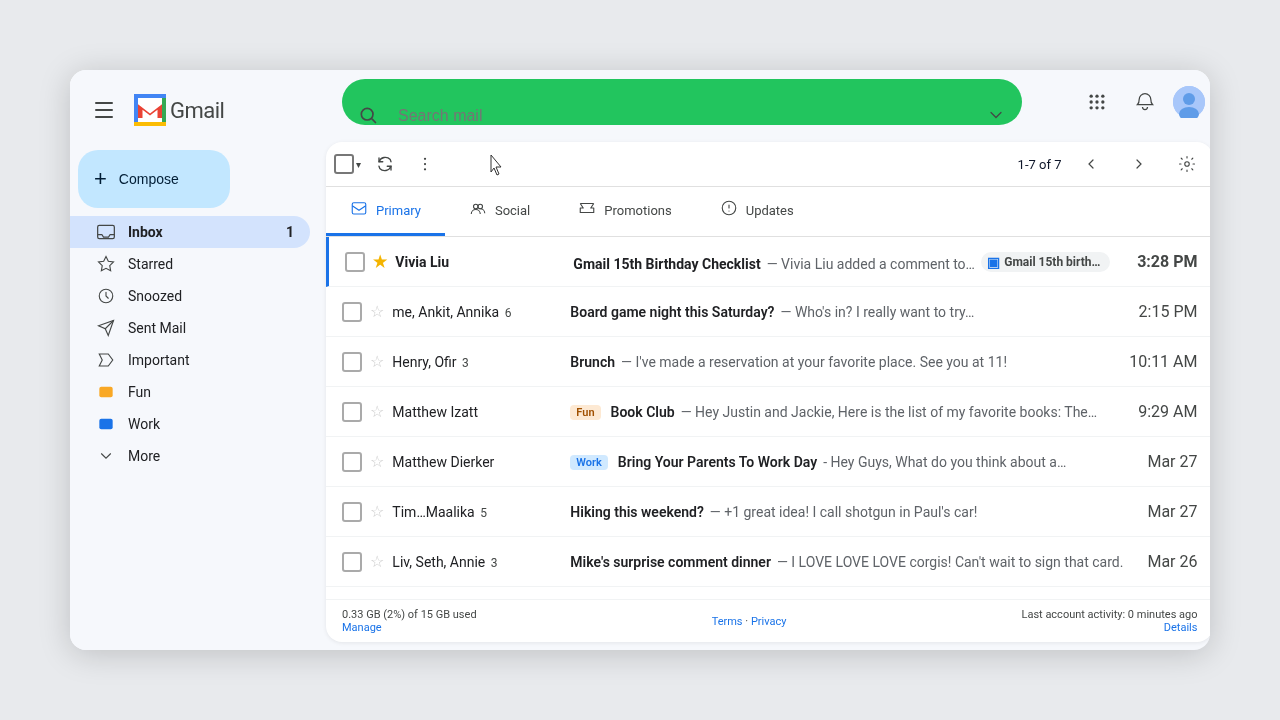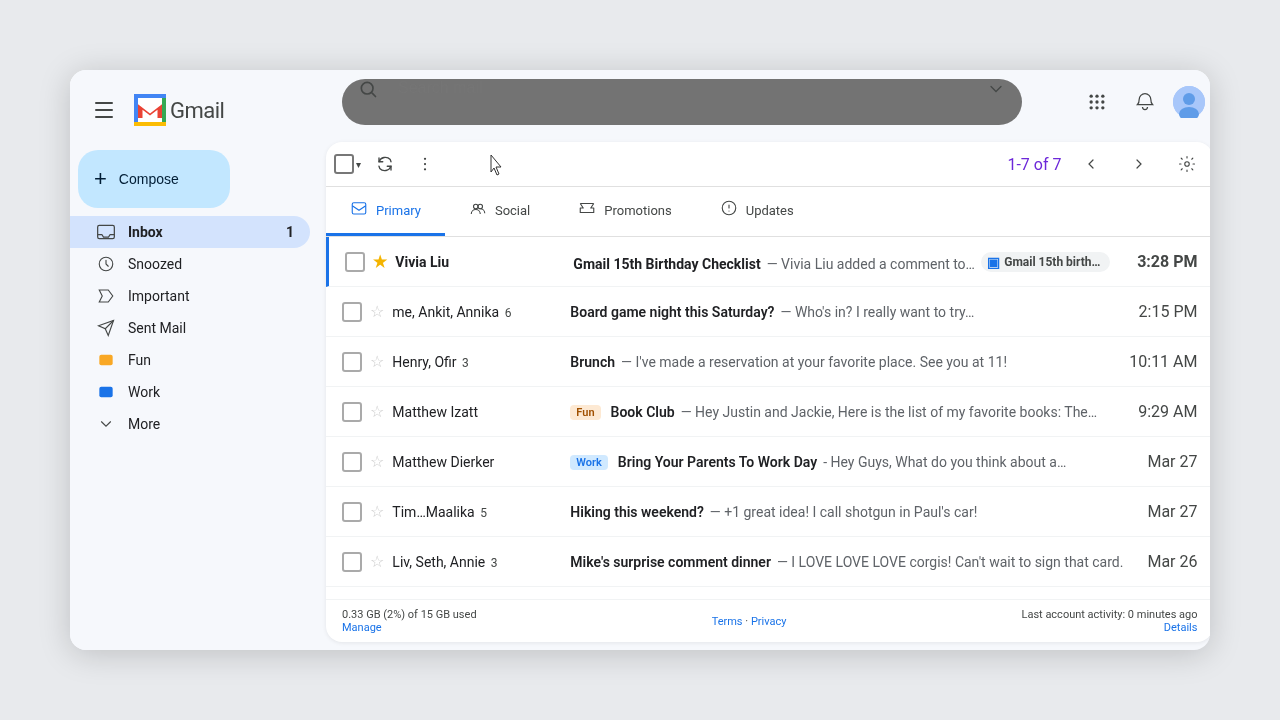--- a/index.html
+++ b/index.html
@@ -123,24 +123,24 @@
       display: flex;
       align-items: center;
       padding: 0 16px;
       height: 64px;
       background: #f6f8fc;
       gap: 8px;
     }
     .search-bar {
       flex: 1;
       max-width: 680px;
-      background: #737373;
+      background: #22c55e;
       border-radius: 24px;
       display: flex;
-      align-items: flex-start;
+      align-items: flex-end;
       padding: 0 16px;
       height: 46px;
       gap: 20px;
     }
     .search-bar input {
       border: none;
       background: transparent;
       font-size: 16px;
       color: #202124;
       outline: none;
@@ -173,21 +173,21 @@
       align-items: center;
       padding: 4px 8px;
       gap: 4px;
       border-bottom: 1px solid #e0e0e0;
     }
     .toolbar-left {
       display: flex; align-items: center; gap: 4px; flex: 1;
     }
     .toolbar-right {
       display: flex; align-items: center; gap: 12px;
-      font-size: 16px; color: #6d28d9;
+      font-size: 13px; color: #0f172a;
     }
     .check-wrap {
       display: flex; align-items: center; gap: 0;
     }
     .checkbox-btn {
       width: 20px; height: 20px;
       border: 2px solid #777; border-radius: 3px;
       background: #fff; cursor: pointer; display: flex; align-items: center; justify-content: center;
     }
     .chevron-sm {
@@ -347,48 +347,56 @@
 
           <svg width="20" height="20" viewBox="0 0 24 24" fill="none" xmlns="http://www.w3.org/2000/svg">
             <path d="M4 4h16c1.1 0 2 .9 2 2v12c0 1.1-.9 2-2 2H4c-1.1 0-2-.9-2-2V6c0-1.1.9-2 2-2z" stroke="#444746" stroke-width="1.5" fill="none"></path>
             <path d="M2 15h5l2 3h6l2-3h5" stroke="#444746" stroke-width="1.5" fill="none"></path>
           </svg>
         </span>
         <span class="nav-label">Inbox</span>
         <span class="badge">1</span>
       </div>
 
+      <div class="nav-item">
+        <span class="nav-icon">
+          <svg width="18" height="18" viewBox="0 0 24 24" fill="none">
+            <polygon points="12,2 15.09,8.26 22,9.27 17,14.14 18.18,21.02 12,17.77 5.82,21.02 7,14.14 2,9.27 8.91,8.26" stroke="#444746" stroke-width="1.5" fill="none"></polygon>
+          </svg>
+        </span>
+        <span class="nav-label">Starred</span>
+      </div>
 
       <div class="nav-item">
         <span class="nav-icon">
           <svg width="18" height="18" viewBox="0 0 24 24" fill="none">
             <circle cx="12" cy="12" r="9" stroke="#444746" stroke-width="1.5" fill="none"></circle>
             <path d="M12 7v5l3 3" stroke="#444746" stroke-width="1.5" stroke-linecap="round"></path>
           </svg>
         </span>
         <span class="nav-label">Snoozed</span>
       </div>
 
       <div class="nav-item">
         <span class="nav-icon">
           <svg width="18" height="18" viewBox="0 0 24 24" fill="none">
-            <path d="M3 4h12l6 8-6 8H3l4-8Z" stroke="#444746" stroke-width="1.5" fill="none"></path>
-          </svg>
-        </span>
-        <span class="nav-label">Important</span>
-      </div>
-
-      <div class="nav-item">
-        <span class="nav-icon">
-          <svg width="18" height="18" viewBox="0 0 24 24" fill="none">
             <path d="M22 2L11 13" stroke="#444746" stroke-width="1.5" stroke-linecap="round"></path>
             <path d="M22 2L15 22 11 13 2 9l20-7z" stroke="#444746" stroke-width="1.5" fill="none"></path>
           </svg>
         </span>
         <span class="nav-label">Sent Mail</span>
+      </div>
+
+      <div class="nav-item">
+        <span class="nav-icon">
+          <svg width="18" height="18" viewBox="0 0 24 24" fill="none">
+            <path d="M3 4h12l6 8-6 8H3l4-8Z" stroke="#444746" stroke-width="1.5" fill="none"></path>
+          </svg>
+        </span>
+        <span class="nav-label">Important</span>
       </div>
 
       <div class="nav-item">
         <span class="nav-icon">
           <svg width="16" height="16" viewBox="0 0 24 24">
             <rect x="2" y="4" width="20" height="16" rx="3" fill="#f9a825"></rect>
           </svg>
         </span>
         <span class="nav-label">Fun</span>
       </div>

